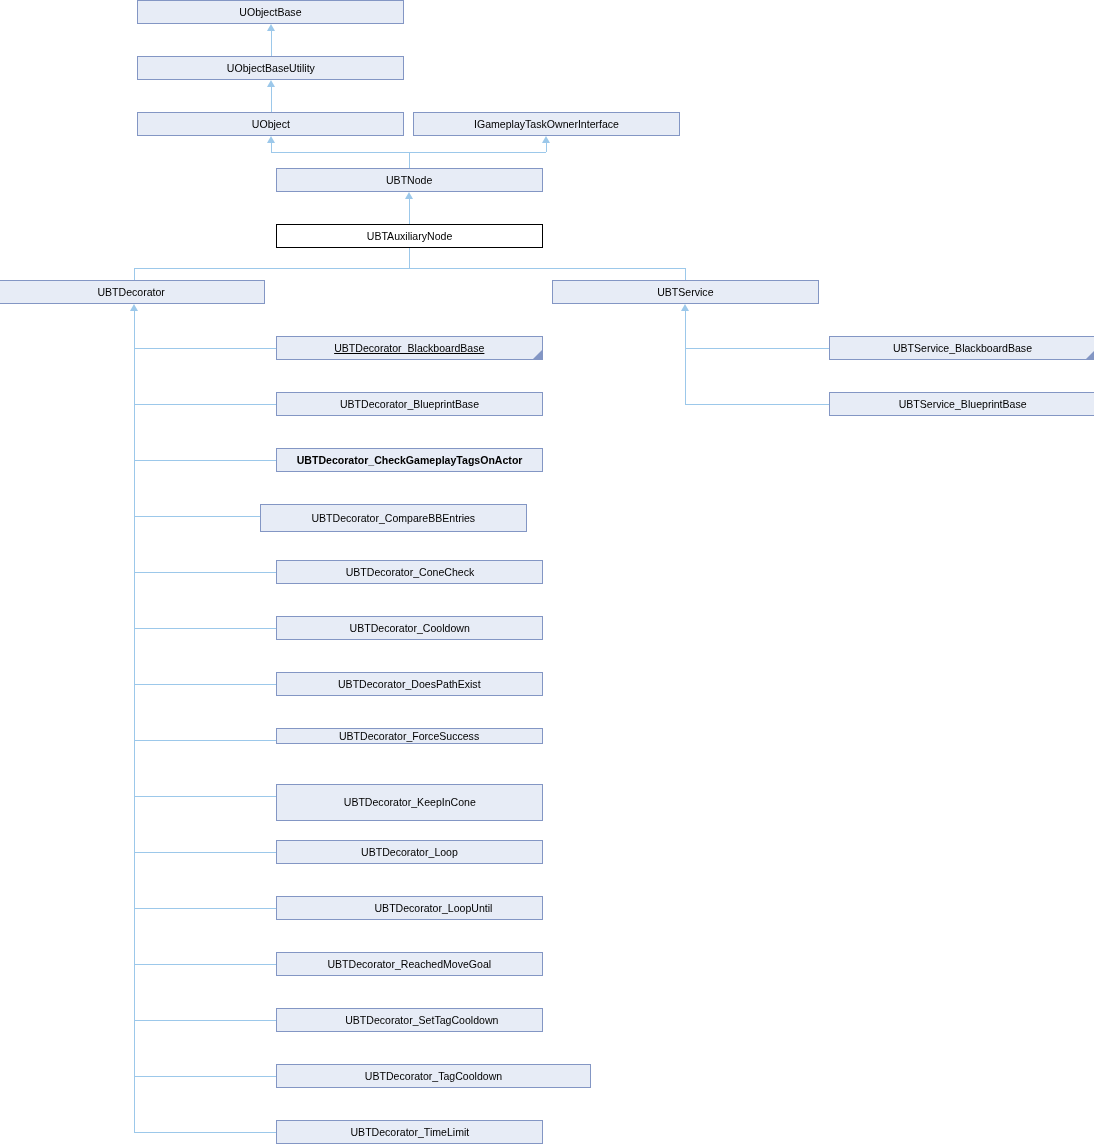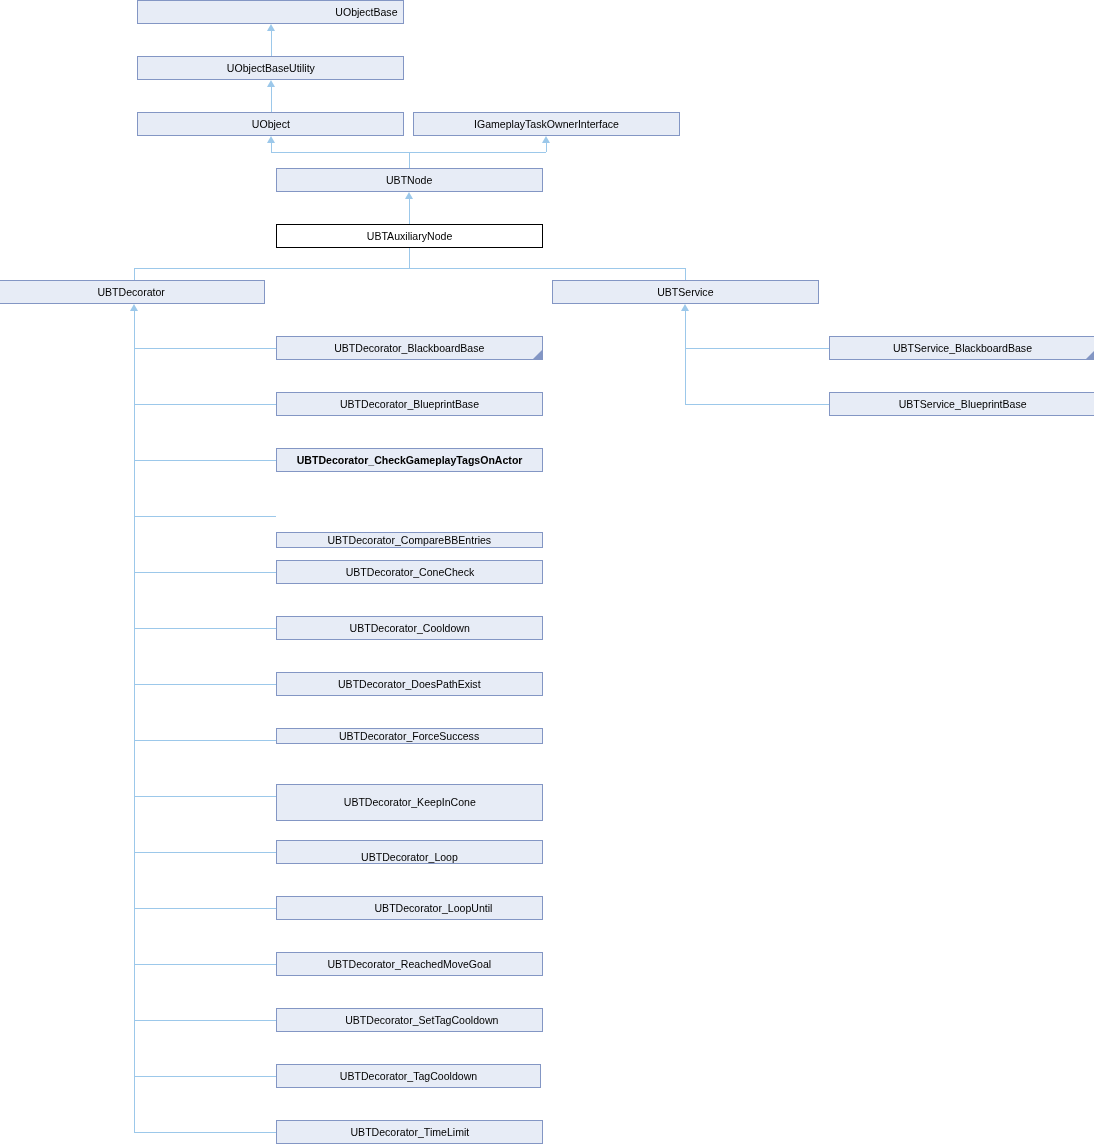--- a/index.html
+++ b/index.html
@@ -103,21 +103,21 @@
       <line x1="134" y1="1020" x2="276" y2="1020" stroke="#9cc8ea" stroke-width="1" shape-rendering="crispEdges"></line>
       <line x1="134" y1="1076" x2="276" y2="1076" stroke="#9cc8ea" stroke-width="1" shape-rendering="crispEdges"></line>
       <line x1="134" y1="1132" x2="276" y2="1132" stroke="#9cc8ea" stroke-width="1" shape-rendering="crispEdges"></line>
       <polygon points="685,304 681,311 689,311" fill="#9cc8ea"></polygon>
       <line x1="685" y1="311" x2="685" y2="404" stroke="#9cc8ea" stroke-width="1" shape-rendering="crispEdges"></line>
       <line x1="685" y1="348" x2="829" y2="348" stroke="#9cc8ea" stroke-width="1" shape-rendering="crispEdges"></line>
       <line x1="685" y1="404" x2="829" y2="404" stroke="#9cc8ea" stroke-width="1" shape-rendering="crispEdges"></line>
     </svg>
 
   <div id="node-layer">
-      <div class="node" style="left: 137px; top: 0px; width: 267px; height: 24px; justify-content: flex-end;">
+      <div class="node" style="left: 137px; top: 0px; width: 267px; height: 24px;">
         <span class="label">UObjectBase</span>
       </div>
       <div class="node" style="left: 137px; top: 56px; width: 267px; height: 24px;">
         <span class="label">UObjectBaseUtility</span>
       </div>
       <div class="node" style="left: 137px; top: 112px; width: 267px; height: 24px;">
         <span class="label">UObject</span>
       </div>
       <div class="node" style="left: 413px; top: 112px; width: 267px; height: 24px;">
         <span class="label">IGameplayTaskOwnerInterface</span>
@@ -127,60 +127,60 @@
       </div>
       <div class="node current" style="left: 276px; top: 224px; width: 267px; height: 24px;">
         <span class="label">UBTAuxiliaryNode</span>
       </div>
       <div class="node" style="left: -2px; top: 280px; width: 267px; height: 24px;">
         <span class="label">UBTDecorator</span>
       </div>
       <div class="node" style="left: 552px; top: 280px; width: 267px; height: 24px;">
         <span class="label">UBTService</span>
       </div>
-      <div class="node truncated" style="left: 276px; top: 336px; width: 267px; height: 24px;">
+      <div class="node truncated" style="left: 276px; top: 336px; width: 267px; height: 24px; text-decoration: underline;">
         <span class="label">UBTDecorator_BlackboardBase</span>
       </div>
       <div class="node" style="left: 276px; top: 392px; width: 267px; height: 24px;">
         <span class="label">UBTDecorator_BlueprintBase</span>
       </div>
       <div class="node" style="left: 276px; top: 448px; width: 267px; height: 24px; font-weight: bold;">
         <span class="label">UBTDecorator_CheckGameplayTagsOnActor</span>
       </div>
-      <div class="node" style="left: 276px; top: 504px; width: 267px; height: 16px; margin-top: 28px;">
+      <div class="node" style="left: 260px; top: 504px; width: 267px; height: 28px;">
         <span class="label">UBTDecorator_CompareBBEntries</span>
       </div>
       <div class="node" style="left: 276px; top: 560px; width: 267px; height: 24px;">
         <span class="label">UBTDecorator_ConeCheck</span>
       </div>
       <div class="node" style="left: 276px; top: 616px; width: 267px; height: 24px; justify-content: center;">
         <span class="label">UBTDecorator_Cooldown</span>
       </div>
       <div class="node" style="left: 276px; top: 672px; width: 267px; height: 24px;">
         <span class="label">UBTDecorator_DoesPathExist</span>
       </div>
       <div class="node" style="left: 276px; top: 728px; width: 267px; height: 16px;">
         <span class="label">UBTDecorator_ForceSuccess</span>
       </div>
       <div class="node" style="left: 276px; top: 784px; width: 267px; height: 37px;">
         <span class="label">UBTDecorator_KeepInCone</span>
       </div>
-      <div class="node" style="left: 276px; top: 840px; width: 267px; height: 24px; align-items: flex-end;">
+      <div class="node" style="left: 276px; top: 840px; width: 267px; height: 24px;">
         <span class="label">UBTDecorator_Loop</span>
       </div>
       <div class="node" style="left: 276px; top: 896px; width: 267px; height: 24px; padding-left: 48px;">
         <span class="label">UBTDecorator_LoopUntil</span>
       </div>
       <div class="node" style="left: 276px; top: 952px; width: 267px; height: 24px;">
         <span class="label">UBTDecorator_ReachedMoveGoal</span>
       </div>
       <div class="node" style="left: 276px; top: 1008px; width: 267px; height: 24px; padding-left: 24px;">
         <span class="label">UBTDecorator_SetTagCooldown</span>
       </div>
-      <div class="node" style="left: 276px; top: 1064px; width: 265px; height: 24px; text-align: center;">
+      <div class="node" style="left: 276px; top: 1064px; width: 315px; height: 24px; text-align: center;">
         <span class="label">UBTDecorator_TagCooldown</span>
       </div>
       <div class="node" style="left: 276px; top: 1120px; width: 267px; height: 24px;">
         <span class="label">UBTDecorator_TimeLimit</span>
       </div>
       <div class="node truncated" style="left: 829px; top: 336px; width: 267px; height: 24px;">
         <span class="label">UBTService_BlackboardBase</span>
       </div>
       <div class="node" style="left: 829px; top: 392px; width: 267px; height: 24px;">
         <span class="label">UBTService_BlueprintBase</span>

